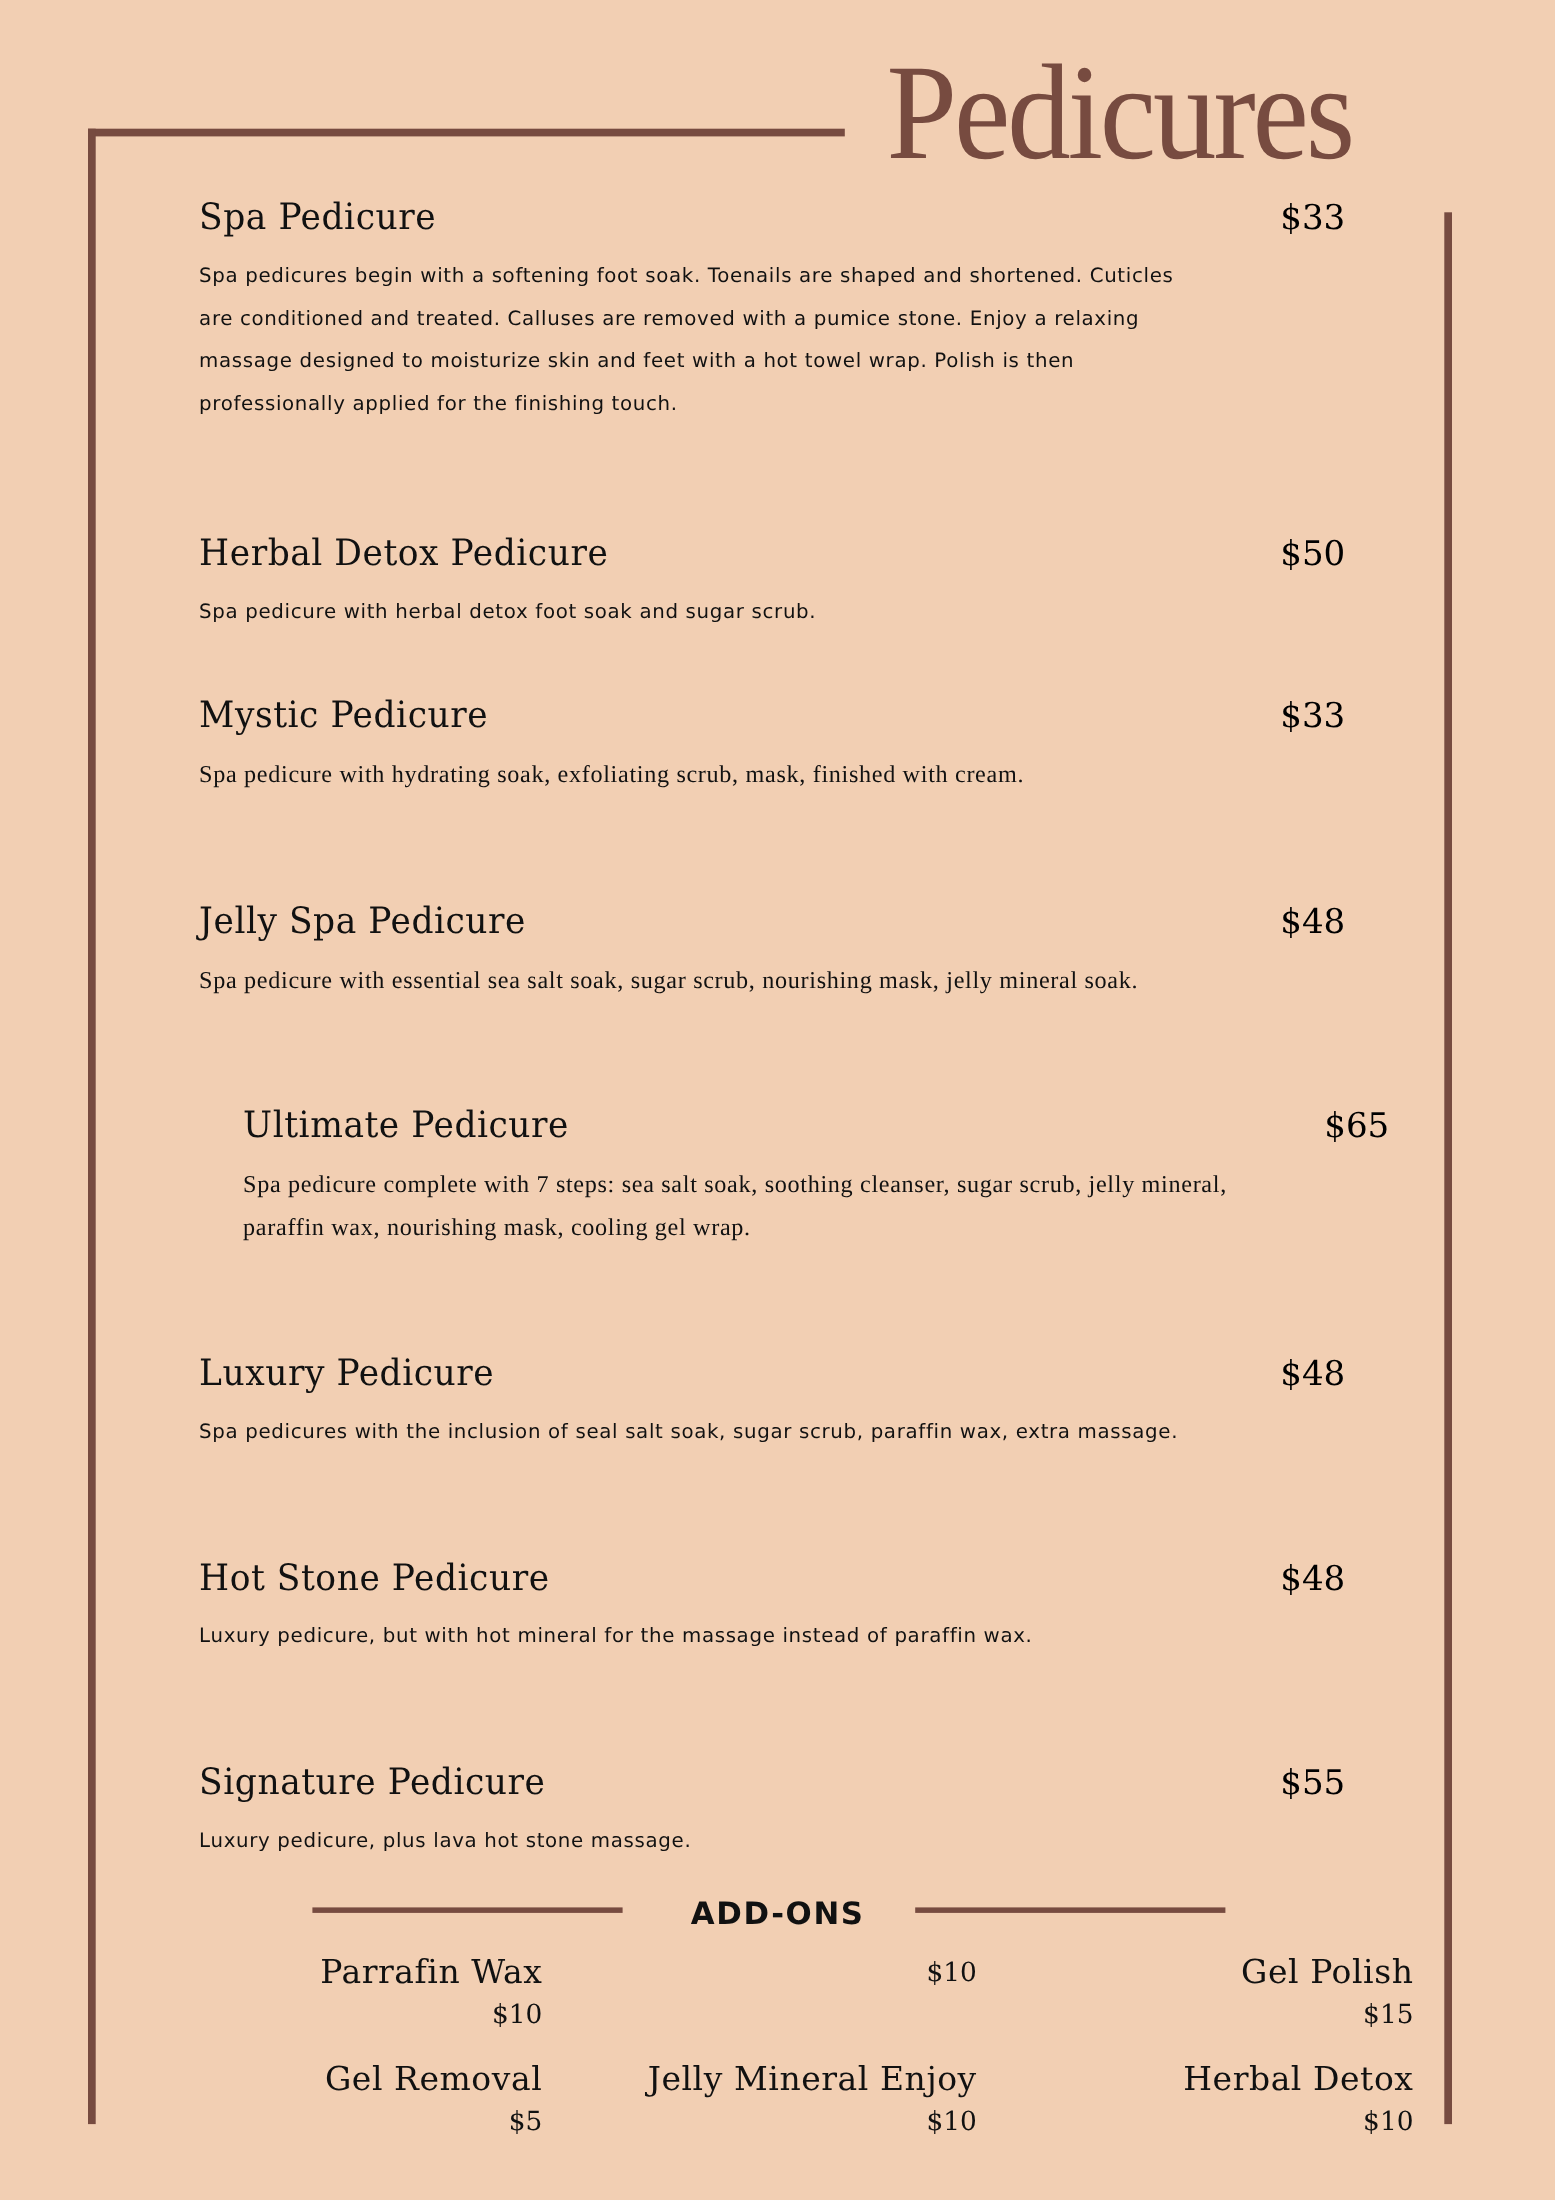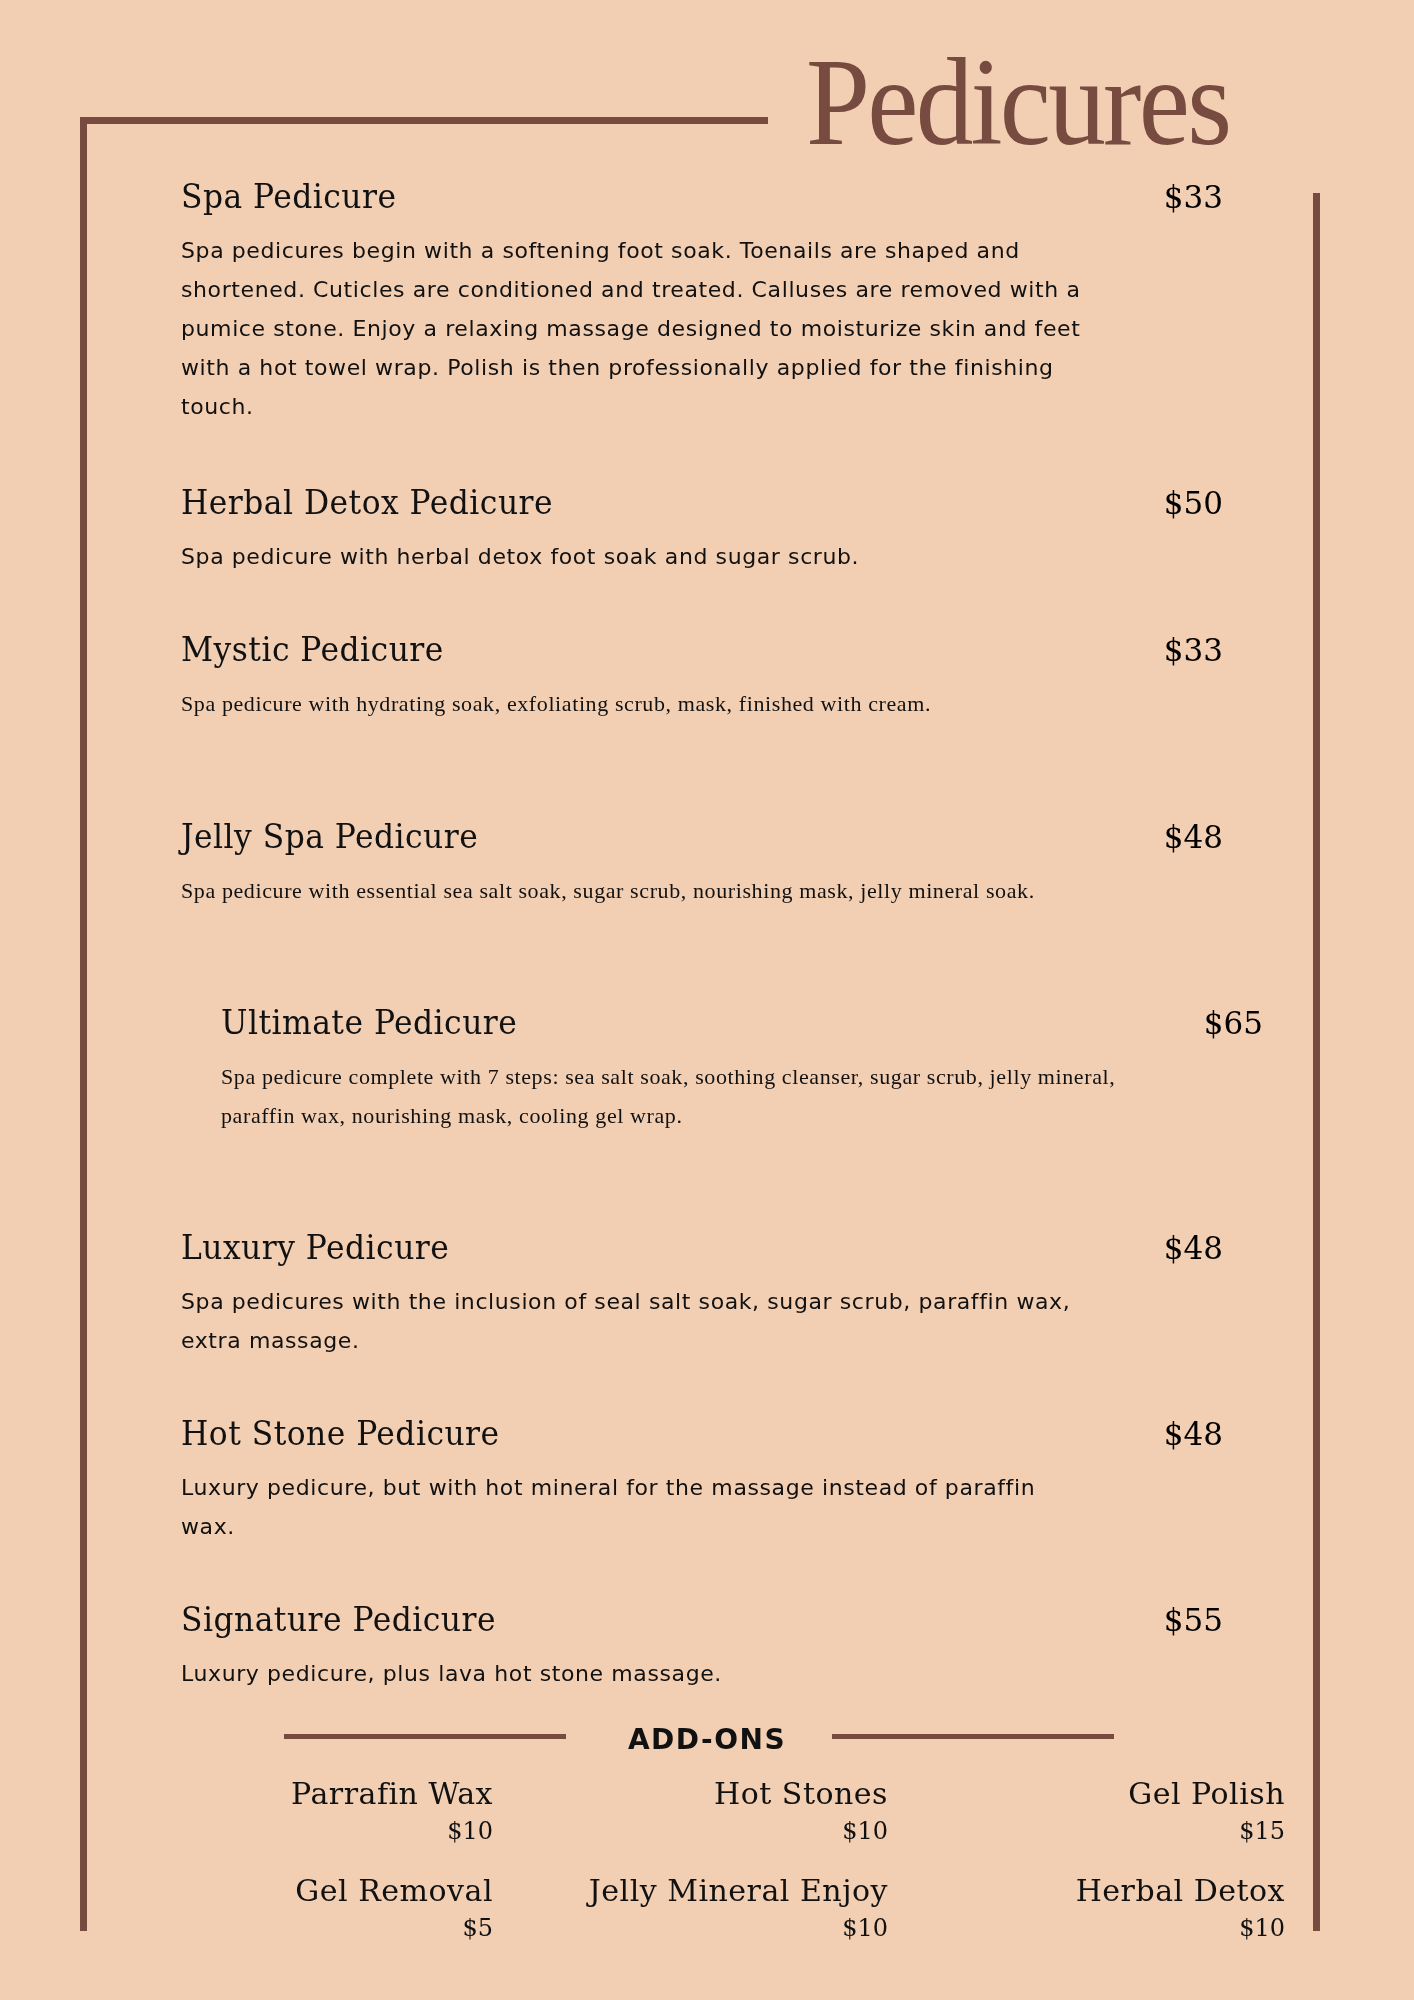--- a/index.html
+++ b/index.html
@@ -27,21 +27,21 @@
       color: #111; margin: 0; font-weight: normal; line-height: 44px;
       transform: scaleX(0.95); transform-origin: left;
     }
     .item-price {
       font-family: "DejaVu Serif", serif; font-size: 31px; line-height: 44px; color: #000000;
     }
     .item-desc {
       margin: 12px 0 0 0; width: 900px;
       font-size: 23px; line-height: 39px; letter-spacing: 0.6px; color: #111;
     }
-    .sans { font-family: "DejaVu Sans", sans-serif; font-size: 22px; }
+    .sans { font-family: "DejaVu Sans", sans-serif; font-size: 18px; }
     .serif { font-family: Liberation Serif, serif; font-size: 22px; }
     .addons-rule { position: absolute; top: 1734px; height: 5px; background: #774B40; }
     .addons-title {
       position: absolute; left: 540px; width: 334px; top: 1722px; text-align: center;
       font-family: "DejaVu Sans", sans-serif; font-weight: bold; font-size: 28px;
       letter-spacing: 1.5px; color: #111; line-height: 36px;
     }
     .addon { position: absolute; width: 380px; text-align: right; }
     .addon-name { font-family: "DejaVu Serif", serif; font-size: 30px; line-height: 38px; letter-spacing: 0.5px; color: #111; }
     .addon-price { font-family: "DejaVu Serif", serif; font-size: 24px; line-height: 36px; color: #111; }
@@ -121,21 +121,20 @@
 
 <div class="addons-rule" style="left:284px; width:282px;"></div>
 <div class="addons-title">ADD-ONS</div>
 <div class="addons-rule" style="left:832px; width:282px;"></div>
 
 <div class="addon" style="left:113px; top:1775px;">
   <div class="addon-name">Parrafin Wax</div>
   <div class="addon-price">$10</div>
 </div>
 <div class="addon" style="left:508px; top:1775px;">
-  <div class="addon-name">Hot Stones</div>
   <div class="addon-price">$10</div>
 </div>
 <div class="addon" style="left:905px; top:1775px;">
   <div class="addon-name">Gel Polish</div>
   <div class="addon-price">$15</div>
 </div>
 <div class="addon" style="left:113px; top:1872px;">
   <div class="addon-name">Gel Removal</div>
   <div class="addon-price">$5</div>
 </div>

